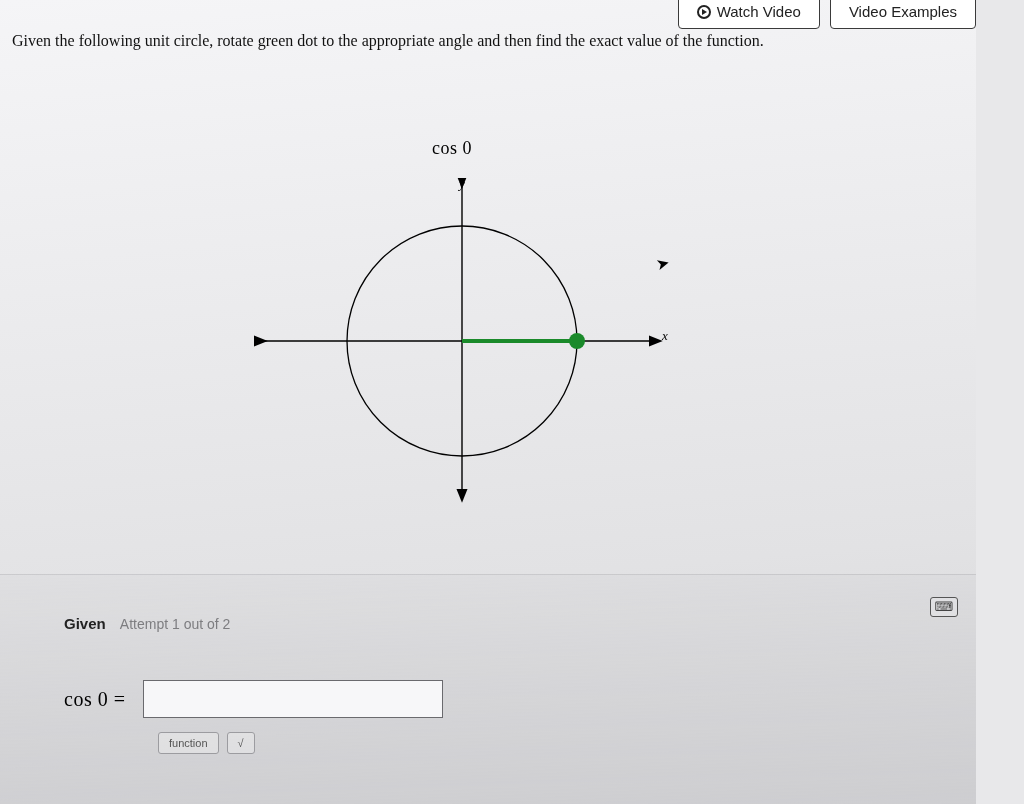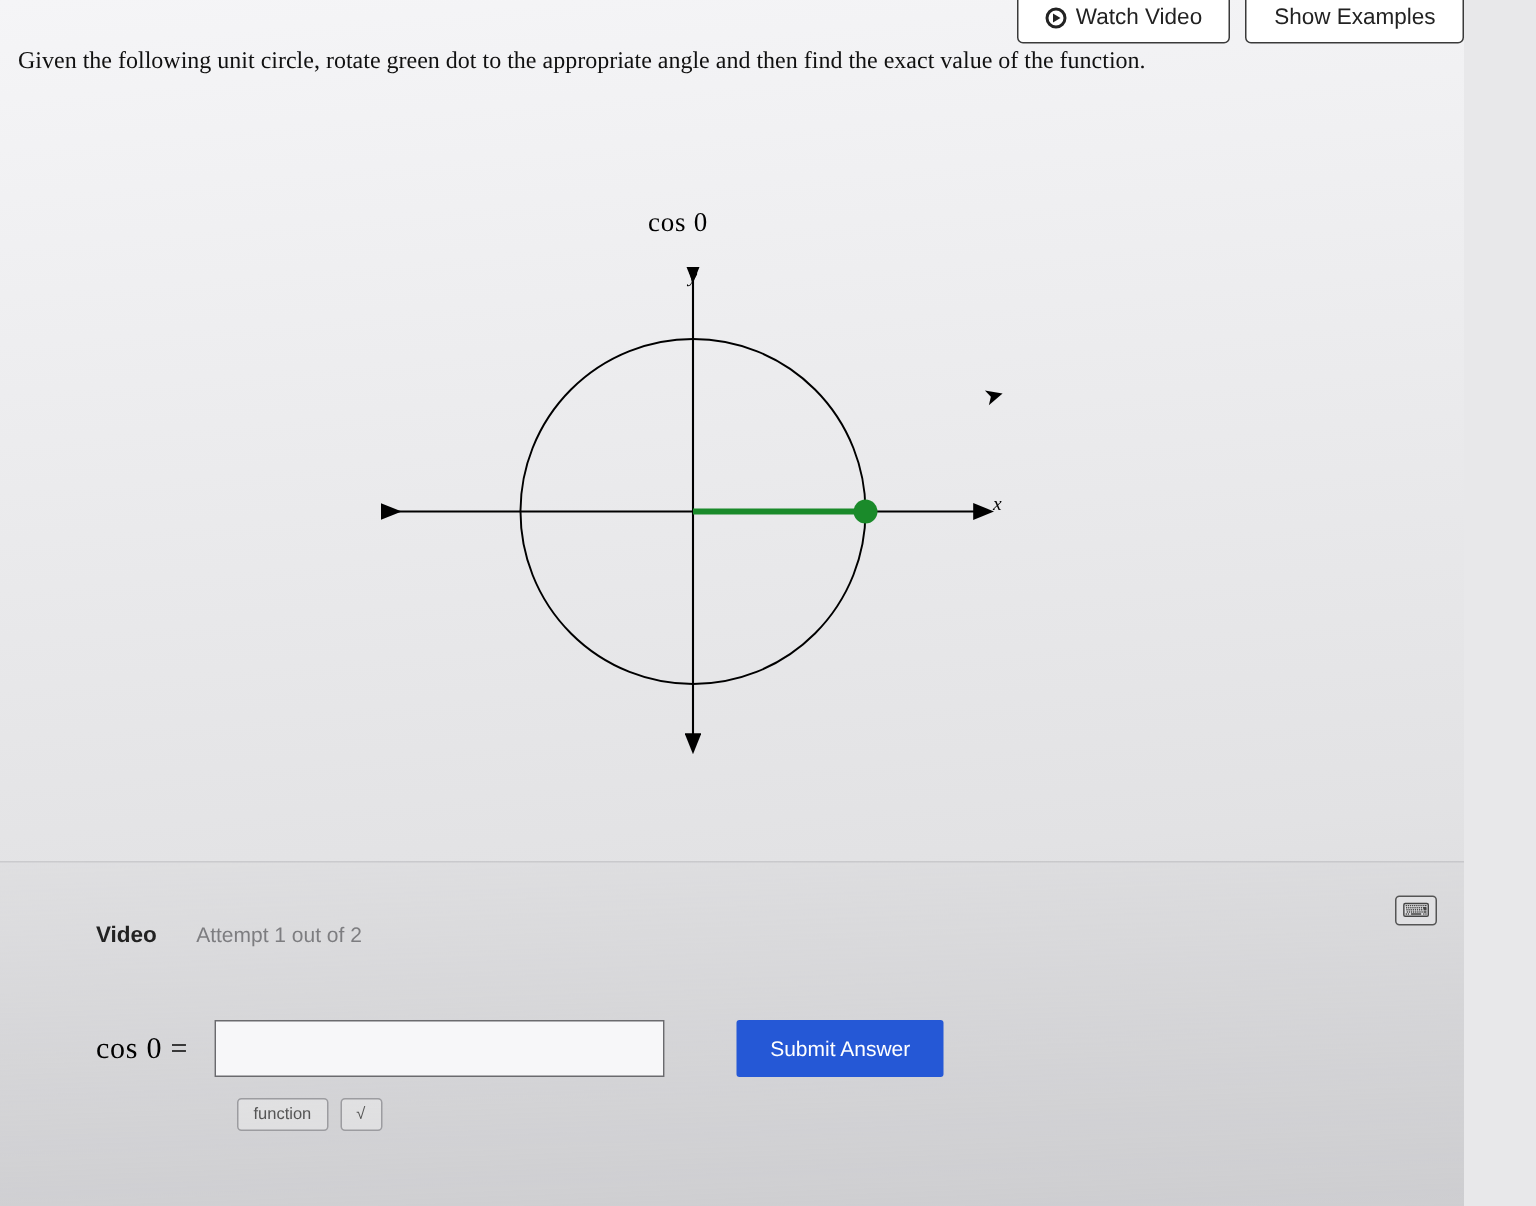--- a/index.html
+++ b/index.html
@@ -17,21 +17,21 @@
 
   .circle-wrap { position:absolute; left:250px; top:178px; width:430px; height:330px; }
   .circle-wrap svg { width:100%; height:100%; }
   .axis-label-x { position:absolute; left:412px; top:150px; font-size:13px; font-style:italic; font-family:'Times New Roman',serif; }
   .axis-label-y { position:absolute; left:209px; top:-2px; font-size:13px; font-style:italic; font-family:'Times New Roman',serif; }
 
   .cursor { position:absolute; left:656px; top:254px; font-size:16px; color:#000; transform:rotate(-15deg); }
 
   .answer-bar { position:absolute; left:0; bottom:0; right:0; height:230px; background:linear-gradient(178deg, rgba(220,220,222,0.6) 0%, rgba(205,205,208,0.9) 100%); border-top:1px solid rgba(0,0,0,0.03); padding:40px 64px 30px 64px; }
   .ans-header { font-family:Arial,Helvetica,sans-serif; font-size:15px; color:#222; font-weight:bold; }
-  .ans-header .attempt { font-weight:normal; color:#7d7d80; margin-left:22px; font-size:14px; }
+  .ans-header .attempt { font-weight:normal; color:#7d7d80; margin-left:10px; font-size:14px; }
 
   .input-row { display:flex; align-items:center; margin-top:48px; gap:18px; }
   .cos-eq { font-size:20px; color:#000; letter-spacing:0.5px; }
   .ans-input { width:300px; height:38px; border:1px solid #6a6a6e; background:#f7f7f9; font-size:16px; padding:4px 8px; }
   .submit { background:#2558d6; color:#fff; border:none; border-radius:2px; height:38px; padding:0 22px; font-size:14px; font-family:Arial,sans-serif; cursor:pointer; margin-left:30px; }
 
   .helper-row { margin-top:14px; display:flex; gap:8px; margin-left:94px; }
   .helper { border:1px solid #9c9ca0; border-radius:3px; background:rgba(255,255,255,0.3); color:#555; font-size:11px; height:22px; padding:0 10px; display:flex; align-items:center; font-family:Arial,sans-serif; cursor:pointer; }
 
   .keypad-icon { position:absolute; right:18px; top:22px; width:28px; height:20px; border:1.5px solid #555; border-radius:3px; background:rgba(255,255,255,0.2); cursor:pointer; display:flex; align-items:center; justify-content:center; }
@@ -41,21 +41,21 @@
 <body>
 
 <div class="page">
 
   <div class="top-buttons">
     <div class="btn-top">
       <span class="play"></span>
       <span>Watch Video</span>
     </div>
     <div class="btn-top">
-      <span>Show Examples</span>
+      <span>Video Examples</span>
     </div>
   </div>
 
   <div class="prompt">Given the following unit circle, rotate green dot to the appropriate angle and then find the exact value of the function.</div>
 
   <div class="func-label">cos 0</div>
 
   <div class="circle-wrap">
     <span class="axis-label-y">y</span>
     <span class="axis-label-x">x</span>
@@ -72,28 +72,27 @@
       <circle cx="327" cy="163" r="8" fill="#1a8a2a"></circle>
     </svg>
   </div>
 
   <span class="cursor">➤</span>
 
   <div class="answer-bar">
     <div class="keypad-icon"></div>
 
     <div class="ans-header">
-      <span>Video</span>
+      <span>Given</span>
       <span class="attempt">Attempt 1 out of 2</span>
     </div>
 
     <div class="input-row">
       <span class="cos-eq">cos 0 =</span>
       <input class="ans-input" type="text" value="" style="">
-      <button class="submit">Submit Answer</button>
     </div>
 
     <div class="helper-row">
       <div class="helper">function</div>
       <div class="helper">√</div>
     </div>
   </div>
 
 </div>
 

